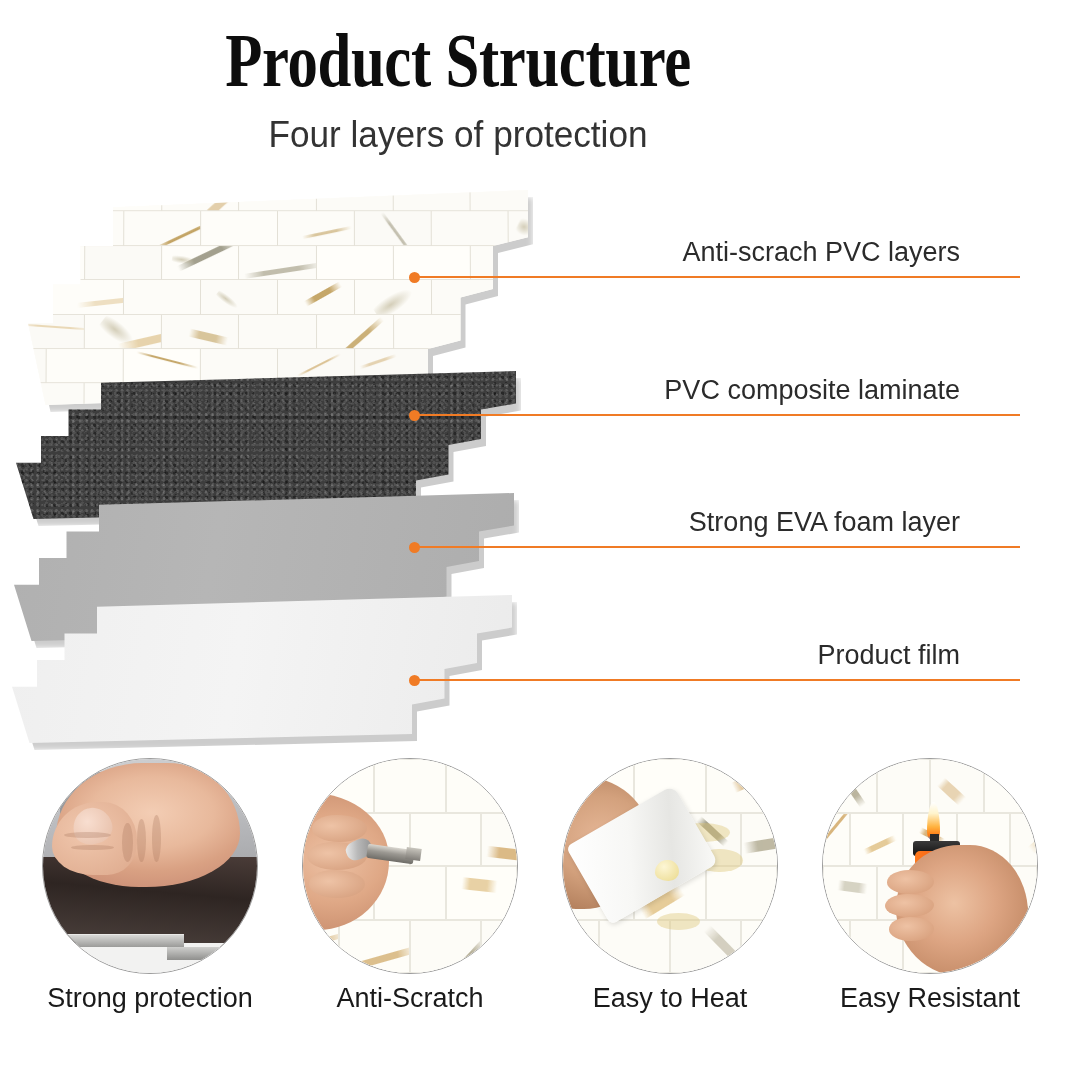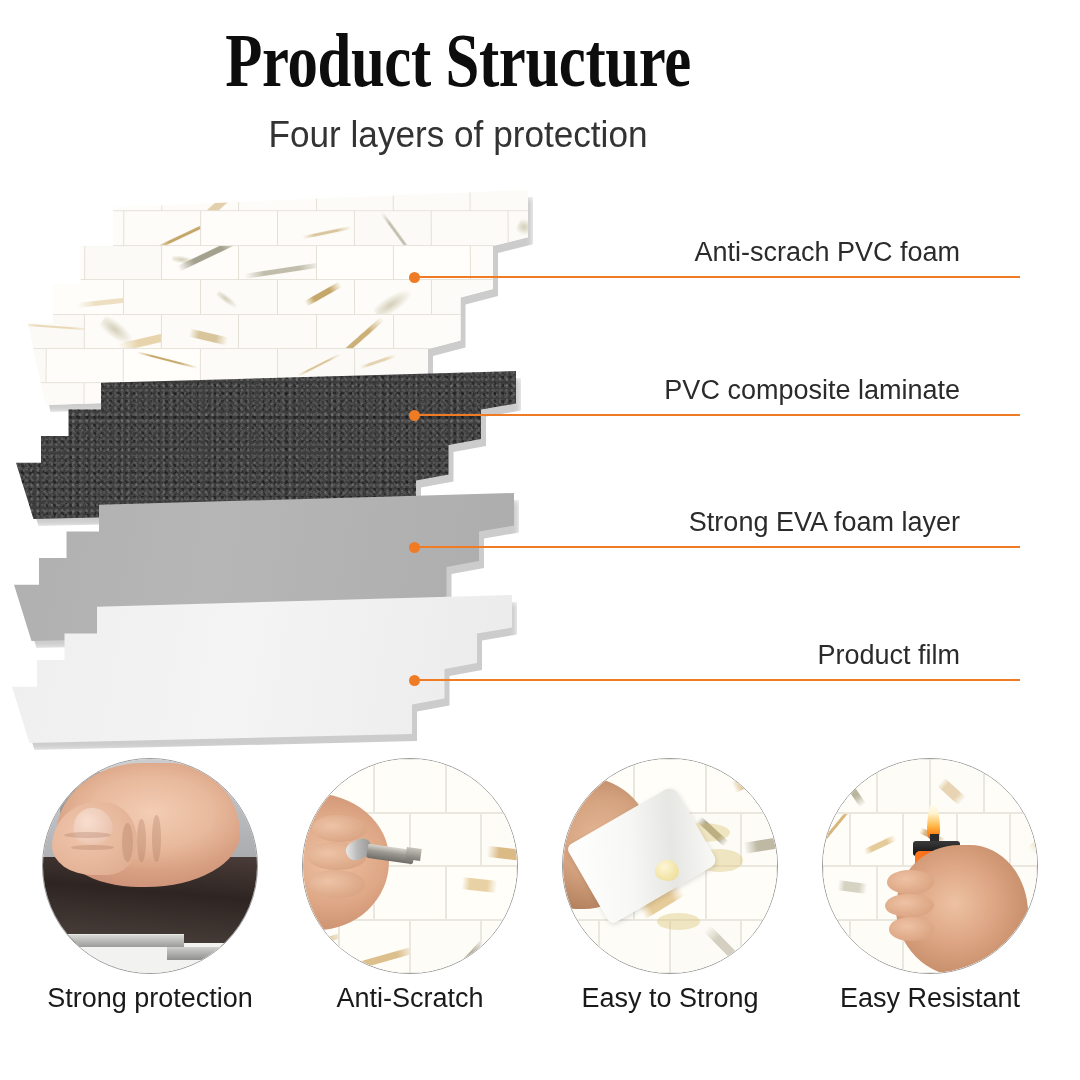--- a/index.html
+++ b/index.html
@@ -392,21 +392,21 @@
       <div class="body"></div>
     </div>
   </div>
 </div>
 
 <div id="callouts">
 
   <div class="callout" style="left:409px; top:277px; width:611px;">
     <div class="dot"></div>
     <div class="rule" style="width:605px;"></div>
-    <div class="txt">Anti-scrach PVC foam</div>
+    <div class="txt">Anti-scrach PVC layers</div>
   </div>
 
   <div class="callout" style="left:409px; top:415px; width:611px;">
     <div class="dot"></div>
     <div class="rule" style="width:605px;"></div>
     <div class="txt">PVC composite laminate</div>
   </div>
 
   <div class="callout" style="left:409px; top:547px; width:611px;">
     <div class="dot"></div>
@@ -532,21 +532,21 @@
             </div>
           </div>
         <div class="p3-smear" style="left:52%;top:30%;width:26%;height:9%;"></div>
         <div class="p3-smear" style="left:62%;top:42%;width:22%;height:11%;"></div>
         <div class="p3-smear" style="left:44%;top:72%;width:20%;height:8%;"></div>
         <div class="p3-hand"></div>
         <div class="p3-towel"></div>
         <div class="p3-blob"></div>
       </div>
     </div>
-    <div class="fcaption">Easy to Strong</div>
+    <div class="fcaption">Easy to Heat</div>
   </div>
 
   <div class="feature" style="left:810px;">
     <div class="fcircle">
       <div class="photo">
         <div class="marble-bg" id="m4">
             <div class="mtile" style="left: -25%; top: 0%; width: 25%; height: 25%; background: rgb(253, 252, 247); overflow: hidden;">
               <div style="position: absolute; left: 39.8088%; top: 59.1184%; width: 91.9124%; height: 7.78765px; background: linear-gradient(90deg, transparent, rgb(143, 139, 114) 22%, rgb(143, 139, 114) 72%, transparent); opacity: 0.89; transform: rotate(29.2deg); filter: blur(0.7px);"></div>
             </div>
             <div class="mtile" style="left: 0%; top: 0%; width: 25%; height: 25%; background: rgb(254, 253, 248); overflow: hidden;">

